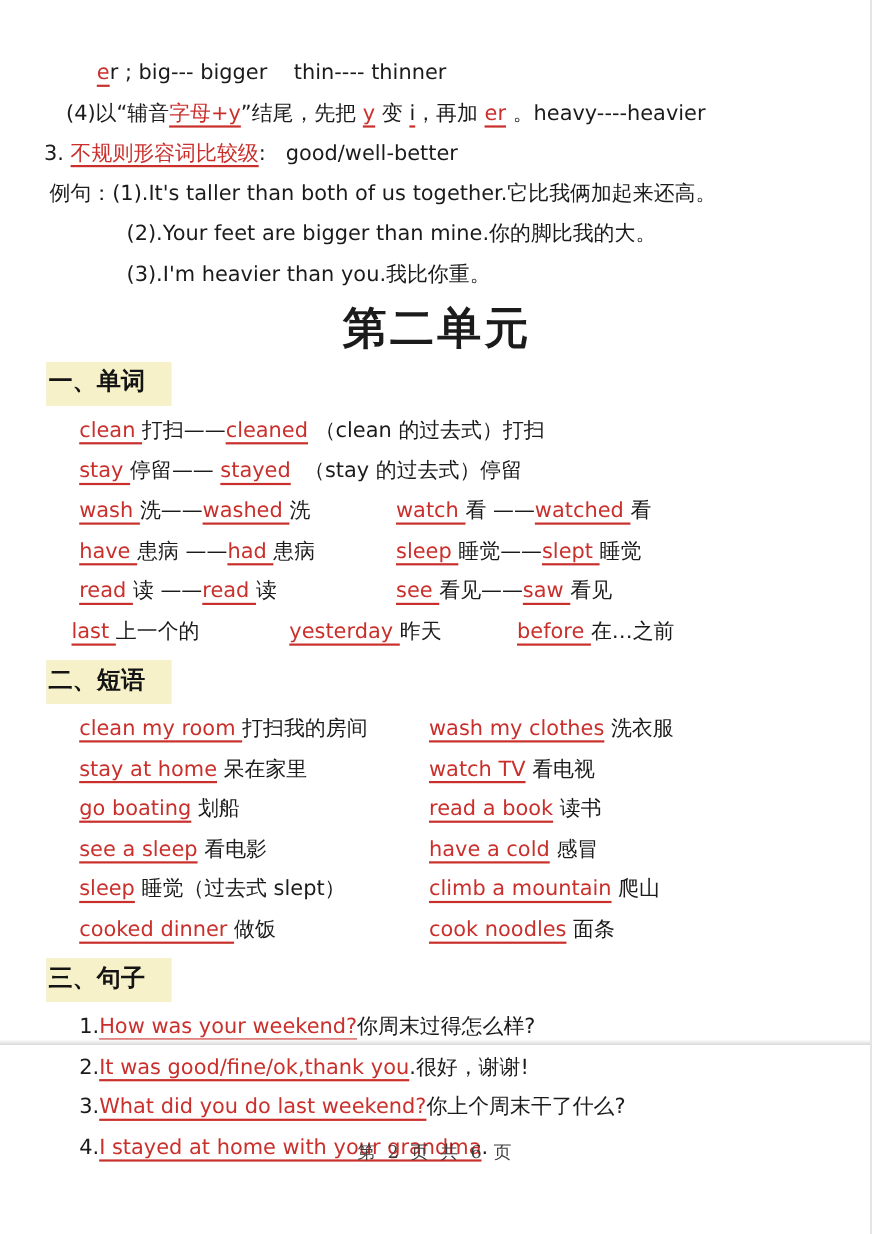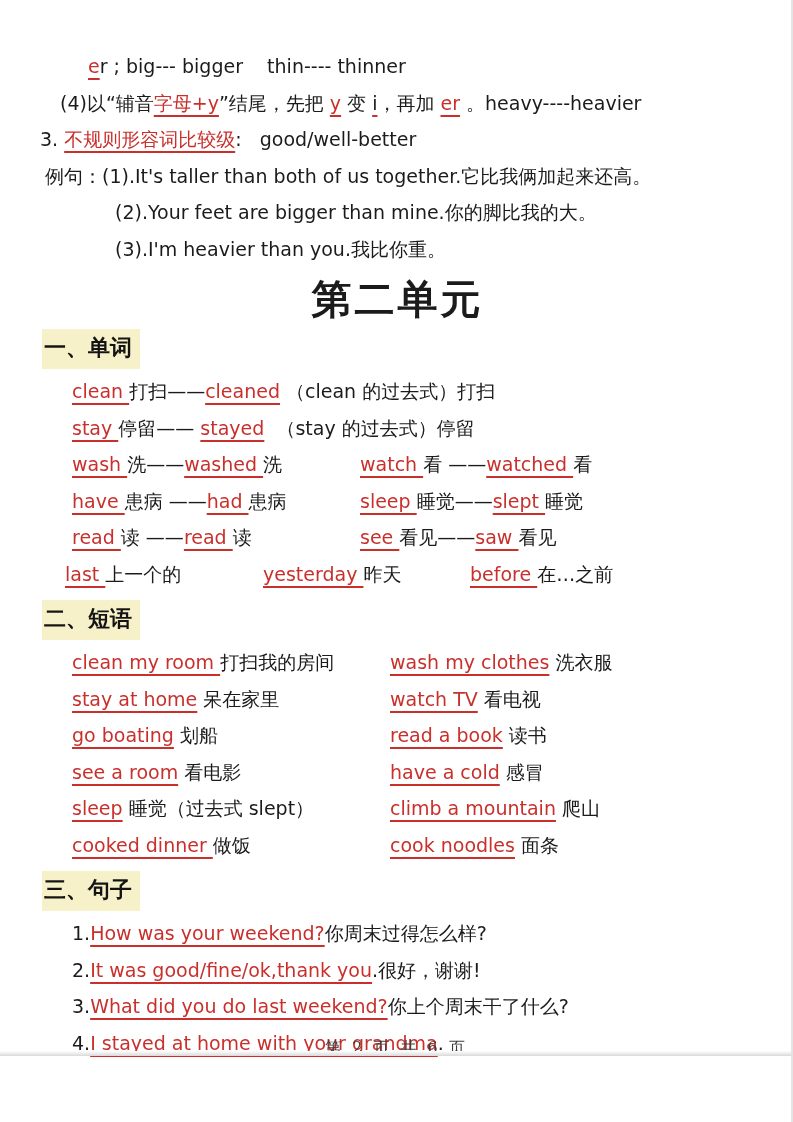--- a/index.html
+++ b/index.html
@@ -6,21 +6,21 @@
   body{
     width:793px;height:1122px;
     background:#ffffff;
     font-family:"DejaVu Sans", sans-serif;
     color:#1b1b1b;
     position:relative;
     overflow:hidden;
   }
   .page{
     box-sizing:border-box;
-    width:793px;height:1056px;
+    width:793px;height:950px;
     padding:48px 38px 0 40px;
     position:relative;
   }
   .line{
     font-size:19px;
     line-height:36.5px;
     white-space:pre-wrap;
   }
   
   .seg-b{color:#1b1b1b;}
@@ -56,21 +56,21 @@
   
   .sec-head{
     margin:8px 0 4px 2px;
     line-height:36px;
   }
   .sec-head .hl{
     display:inline-block;
     background:#f6f1c8;
     font-size:22px;
     font-weight:bold;
-    padding:1px 8px 3px 2px;
+    padding:1px 24px 3px 2px;
     color:#141414;
   }
   
   .body-ind{margin-left:32px;}
   
   .row2{display:flex;}
   .row2 .colL{flex:0 0 288px;}
   .row2.phr .colL{flex:0 0 318px;}
   .row2 .colR{flex:1 1 auto;}
   
@@ -151,21 +151,21 @@
     </div>
     <div class="line body-ind row2 phr">
       <div class="colL"><span class="seg-r">stay at home</span><span class="seg-b"> 呆在家里</span></div>
       <div class="colR"><span class="seg-r">watch TV</span><span class="seg-b"> 看电视</span></div>
     </div>
     <div class="line body-ind row2 phr">
       <div class="colL"><span class="seg-r">go boating</span><span class="seg-b"> 划船</span></div>
       <div class="colR"><span class="seg-r">read a book</span><span class="seg-b"> 读书</span></div>
     </div>
     <div class="line body-ind row2 phr">
-      <div class="colL"><span class="seg-r">see a room</span><span class="seg-b"> 看电影</span></div>
+      <div class="colL"><span class="seg-r">see a sleep</span><span class="seg-b"> 看电影</span></div>
       <div class="colR"><span class="seg-r">have a cold</span><span class="seg-b"> 感冒</span></div>
     </div>
     <div class="line body-ind row2 phr">
       <div class="colL"><span class="seg-r">sleep</span><span class="seg-b"> 睡觉（过去式 slept）</span></div>
       <div class="colR"><span class="seg-r">climb a mountain</span><span class="seg-b"> 爬山</span></div>
     </div>
     <div class="line body-ind row2 phr">
       <div class="colL"><span class="seg-r">cooked dinner </span><span class="seg-b">做饭</span></div>
       <div class="colR"><span class="seg-r">cook noodles</span><span class="seg-b"> 面条</span></div>
     </div>

